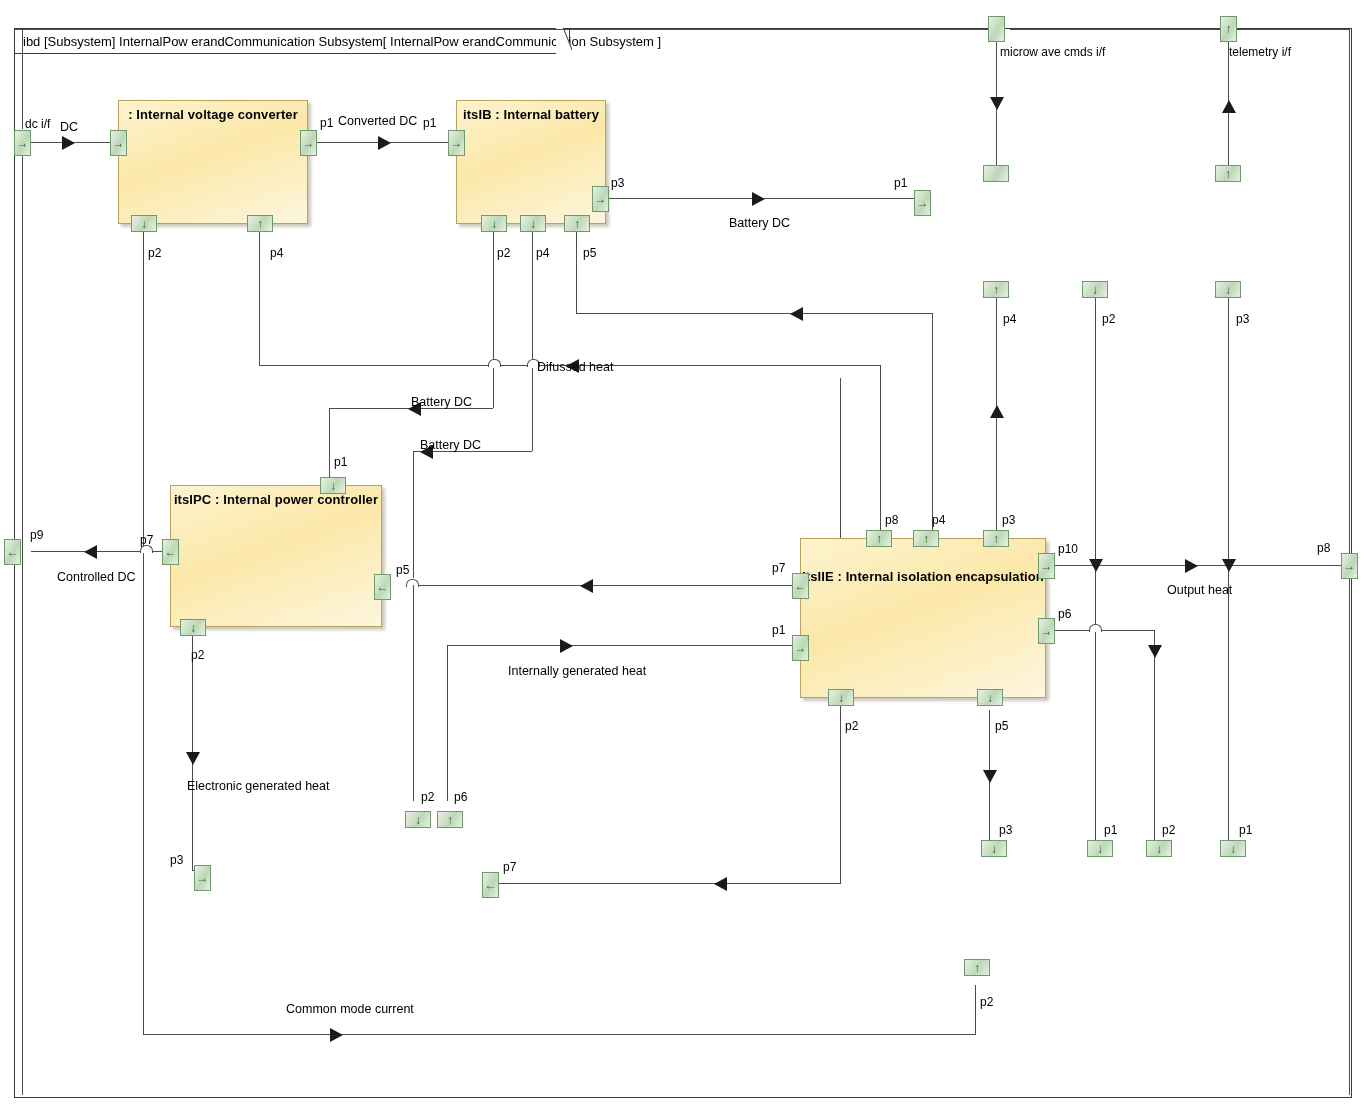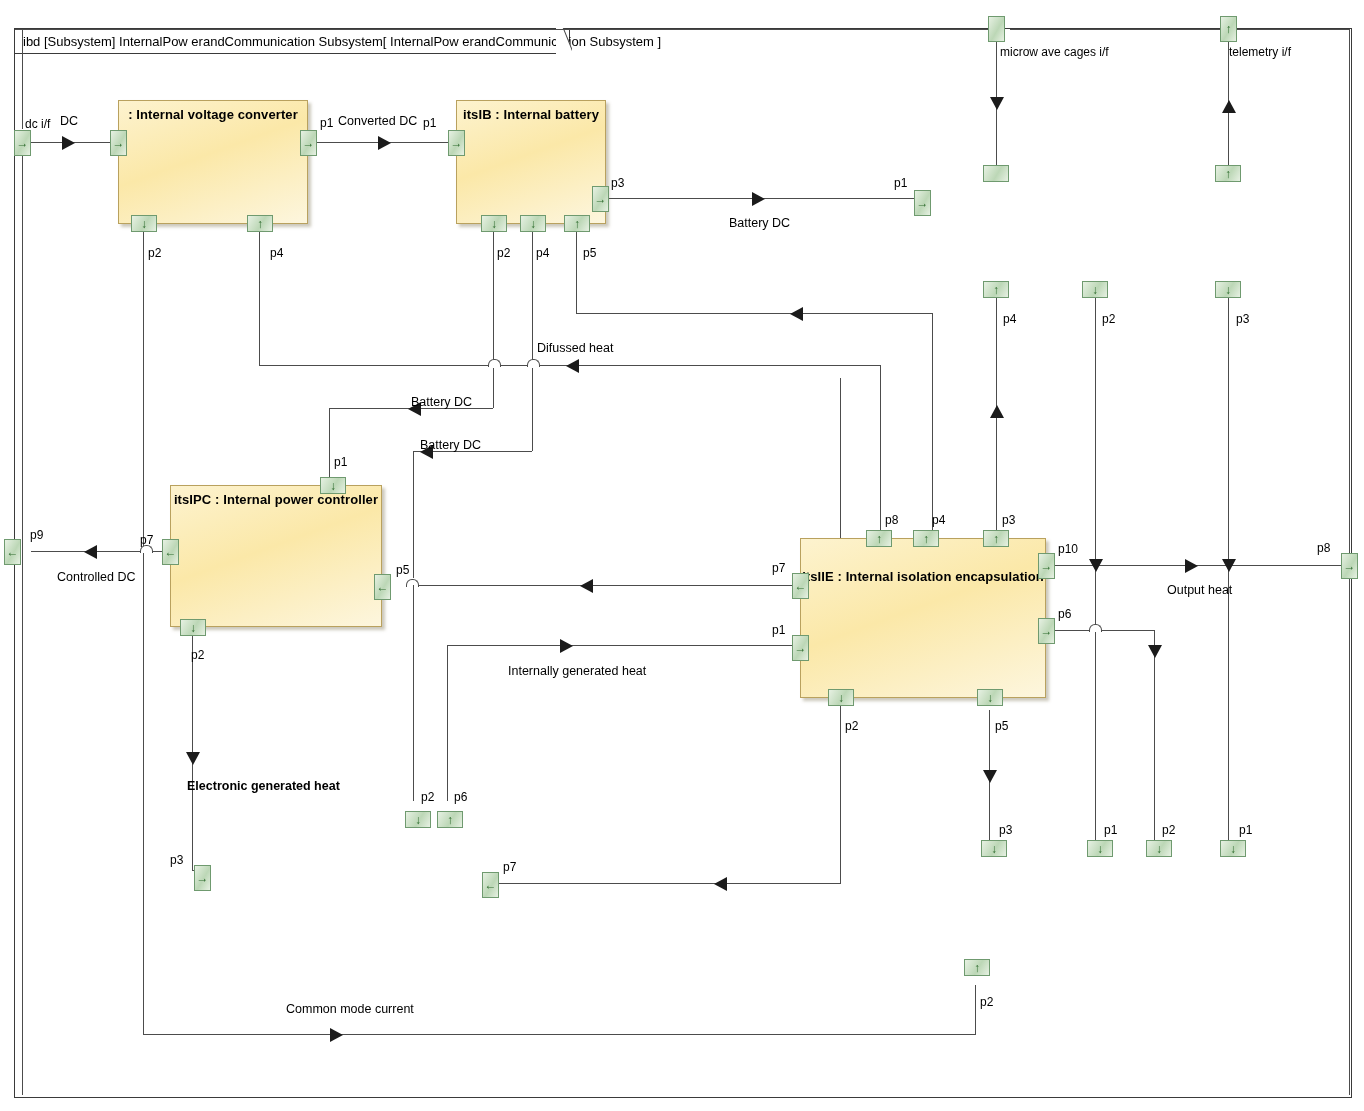--- a/index.html
+++ b/index.html
@@ -148,41 +148,41 @@
 
   <div class="w wv" style="left:996px;top:290px;height:248px;"></div>
   <div class="arrow au" style="left:990px;top:405px;"></div>
 
   <div class="w wh" style="left:143px;top:1034px;width:833px;"></div>
   <div class="arrow ar" style="left:330px;top:1028px;"></div>
   <div class="w wv" style="left:975px;top:985px;height:49px;"></div>
 
   <div class="w wv" style="left:1349px;top:29px;height:1066px;"></div>
 
-  <div class="elabel" style="left:60px;top:114px;">DC</div>
+  <div class="elabel" style="left:60px;top:120px;">DC</div>
   <div class="elabel" style="left:338px;top:114px;">Converted DC</div>
   <div class="elabel" style="left:729px;top:216px;">Battery DC</div>
   <div class="elabel" style="left:411px;top:395px;">Battery DC</div>
   <div class="elabel" style="left:420px;top:438px;">Battery DC</div>
-  <div class="elabel" style="left:537px;top:341px;">Difussed heat</div>
+  <div class="elabel" style="left:537px;top:360px;">Difussed heat</div>
   <div class="elabel" style="left:57px;top:570px;">Controlled DC</div>
   <div class="elabel" style="left:1167px;top:583px;">Output heat</div>
   <div class="elabel" style="left:508px;top:664px;">Internally generated heat</div>
-  <div class="elabel" style="left:187px;top:779px;font-weight:bold;">Electronic generated heat</div>
+  <div class="elabel" style="left:187px;top:779px;">Electronic generated heat</div>
   <div class="elabel" style="left:286px;top:1002px;">Common mode current</div>
 
   <div class="port" style="left:14px;top:130px;">
     <span class="g">→</span>
   </div>
   <div class="plabel" style="left:25px;top:117px;">dc i/f</div>
 
   <div class="port" style="left:988px;top:16px;">
     <span class="g"></span>
   </div>
-  <div class="plabel" style="left:1000px;top:45px;">microw ave cages i/f</div>
+  <div class="plabel" style="left:1000px;top:45px;">microw ave cmds i/f</div>
 
   <div class="port" style="left:1220px;top:16px;">
     <span class="g">↑</span>
   </div>
   <div class="plabel" style="left:1229px;top:45px;">telemetry i/f</div>
 
   <div class="port" style="left:4px;top:539px;">
     <span class="g">←</span>
   </div>
   <div class="plabel" style="left:30px;top:528px;">p9</div>

